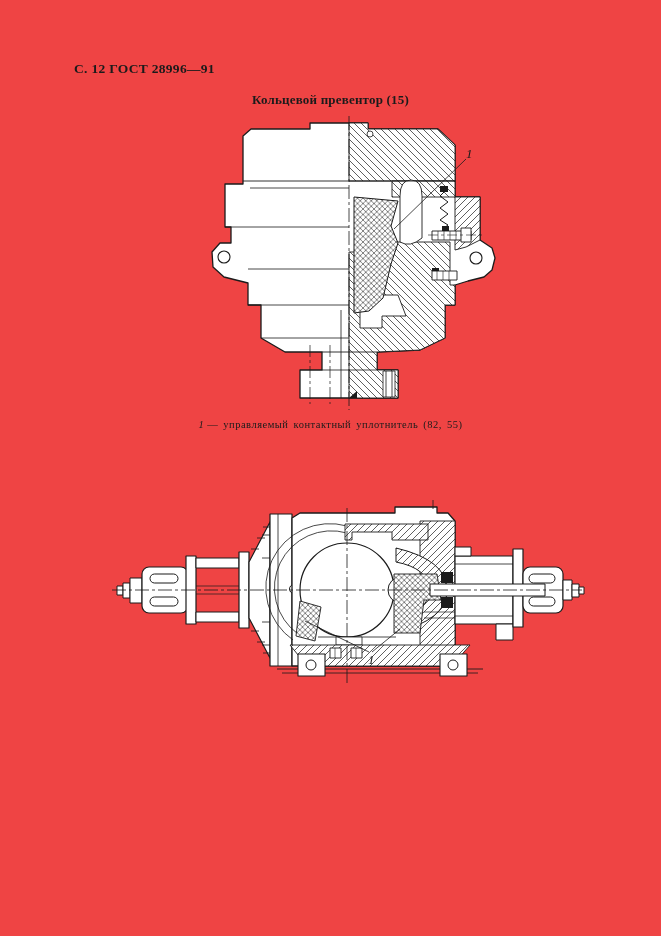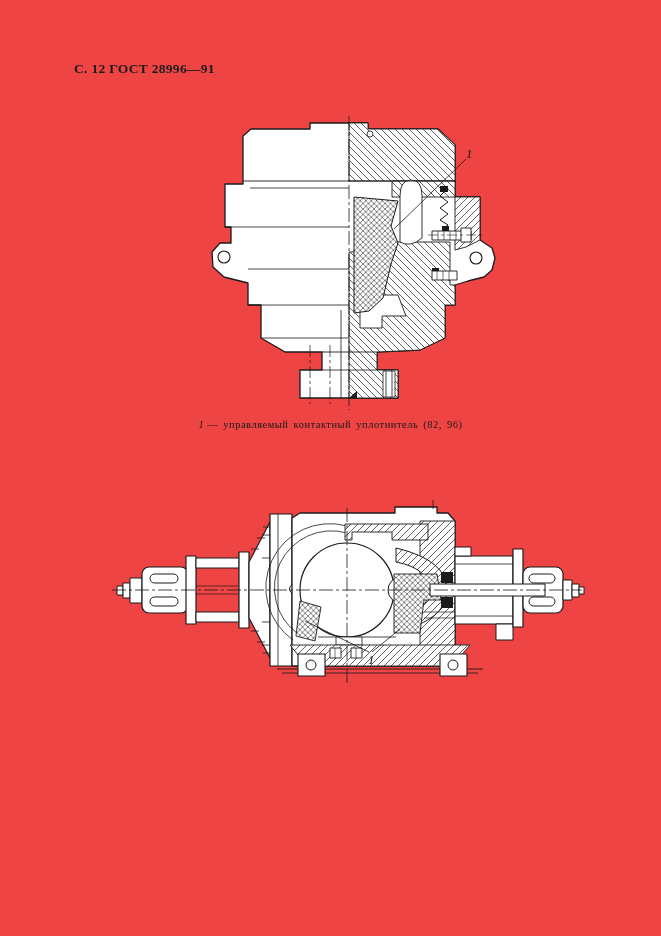--- a/index.html
+++ b/index.html
@@ -27,20 +27,21 @@
   svg.drawing{position:absolute;left:0;top:0;}
   .callout{font-family:"Liberation Serif", serif;font-style:italic;font-size:13px;fill:#1b1b1b;}
 </style>
 </head>
 <body>
 
 <div class="page">
 
   <div class="hdr">С. 12 ГОСТ 28996—91</div>
 
+  <div class="fig-title t1">Кольцевой превентор (15)</div>
 
   <svg class="drawing" width="661" height="936" viewBox="0 0 661 936">
     <defs>
       <pattern id="hA" width="7" height="7" patternUnits="userSpaceOnUse">
         <rect width="7" height="7" fill="#ffffff"></rect>
         <path d="M-1,8 L8,-1" stroke="#1b1b1b" stroke-width="0.7"></path>
       </pattern>
       <pattern id="hB" width="7" height="7" patternUnits="userSpaceOnUse">
         <rect width="7" height="7" fill="#ffffff"></rect>
         <path d="M-1,-1 L8,8" stroke="#1b1b1b" stroke-width="0.7"></path>
@@ -198,17 +199,17 @@
       <text class="callout" x="368" y="664" stroke="none">1</text>
 
       <g stroke-width="0.8" stroke-dasharray="14 3 3 3">
         <path d="M112,590 H582"></path>
         <path d="M347,508 V684"></path>
       </g>
     </g>
   </svg>
 
   <div class="caption c1">
-    <span class="cap-ref">1</span><span class="cap-text">— управляемый контактный уплотнитель (82, 96)</span>
+    <span class="cap-ref">1</span><span class="cap-text">— управляемый контактный уплотнитель (82, 55)</span>
   </div>
 
 
 </div>
 
 </body></html>

